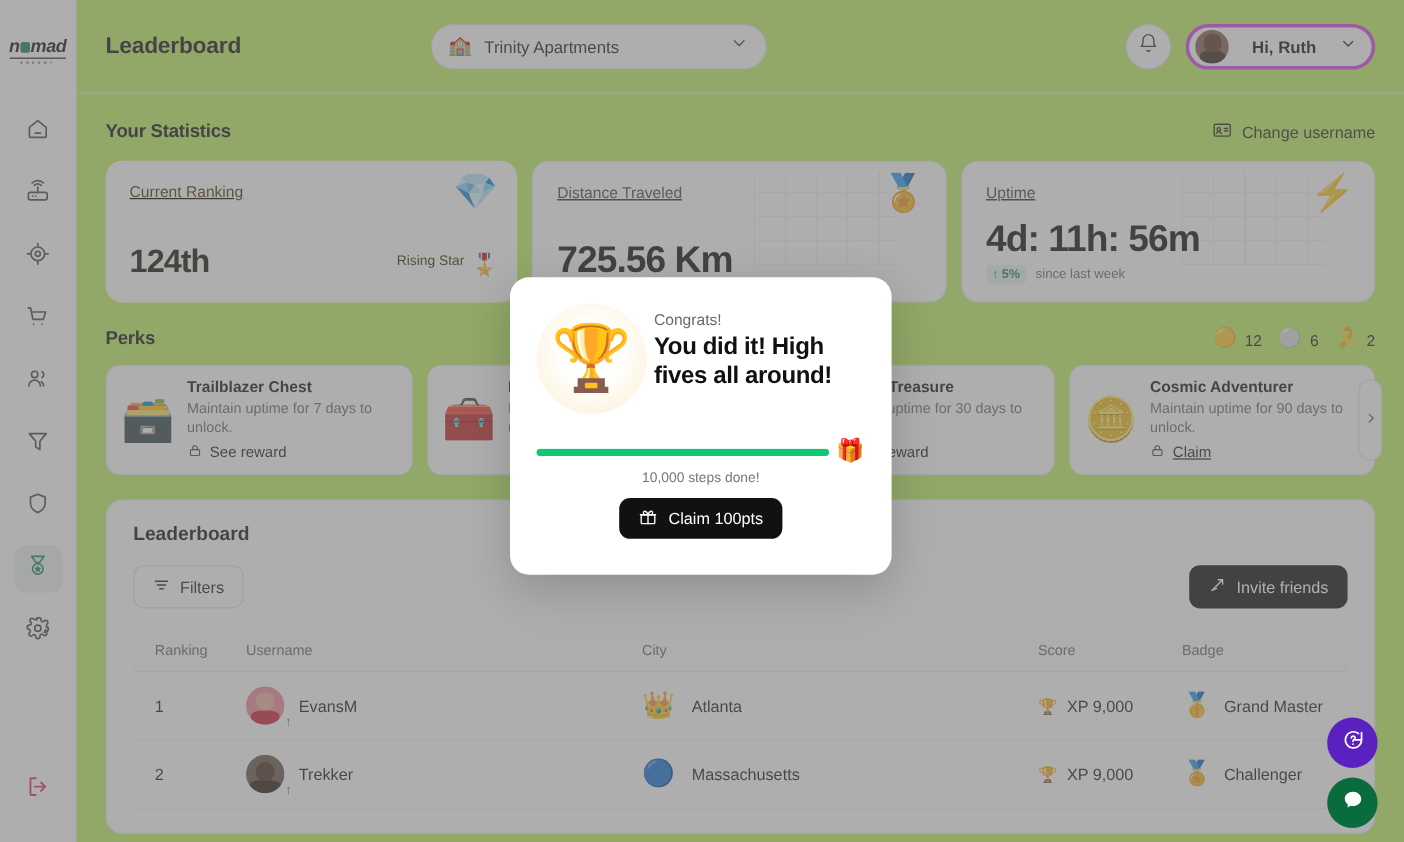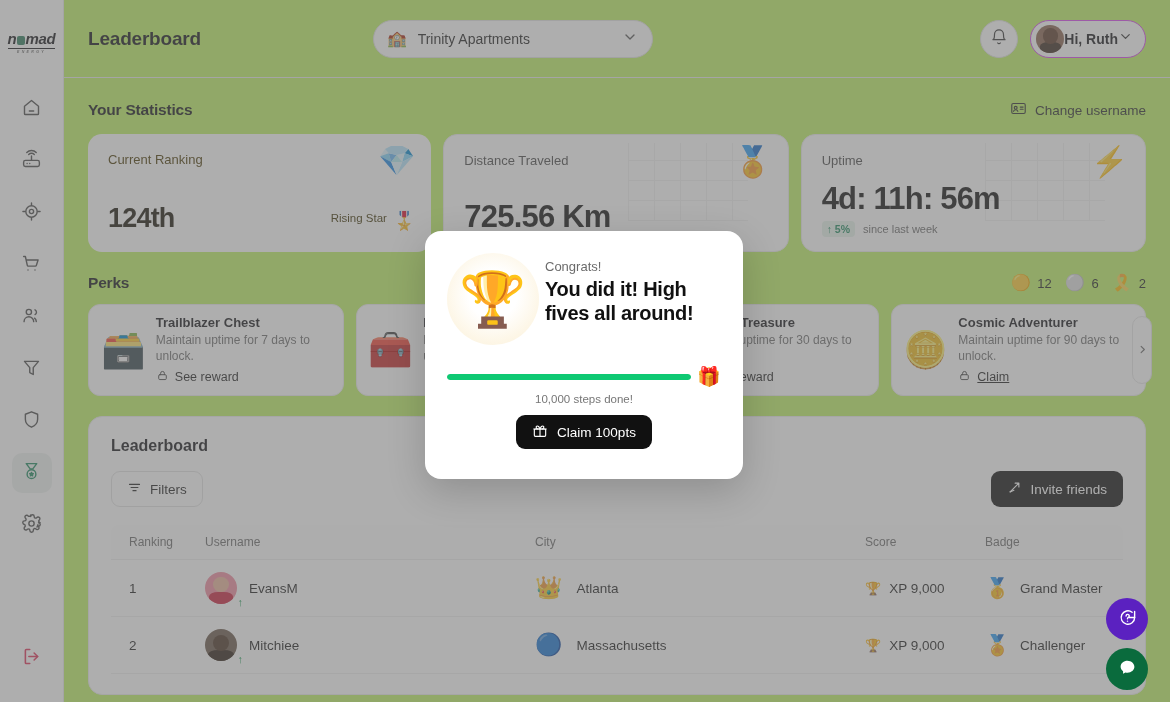--- a/index.html
+++ b/index.html
@@ -60,41 +60,41 @@
     background:#fff;
   }
   .org-name { font-size: 14px; color: #222; flex:1; }
   .topbar-right { display:flex; align-items:center; gap: 12px; margin-left:auto; }
   .bell-btn {
     width:38px;height:38px;border-radius:50%;border:1px solid #e4e4e4;
     display:flex;align-items:center;justify-content:center;cursor:pointer;background:#fff;
   }
   .bell-btn svg { width:18px; height:18px; color:#333; }
   .user-chip {
-    height:38px;border:1px solid #d946ef;border-radius:20px;display:flex;align-items:center;
-    gap:0;padding:0 12px 0 5px;cursor:pointer;background:#fff;
+    height:38px;border:3px solid #d946ef;border-radius:20px;display:flex;align-items:center;
+    gap:19px;padding:0 12px 0 5px;cursor:pointer;background:#fff;
   }
   .avatar-sm { width:28px;height:28px;border-radius:50%;overflow:hidden;flex:0 0 28px; }
   .user-name { font-size:14px;font-weight:600;color:#16161a; }
 
   .content { flex:1; overflow:hidden; padding: 22px 24px 0 24px; position:relative; }
 
   .section-head { display:flex; align-items:center; margin-bottom: 14px; }
   .section-title { font-size: 15.5px; font-weight: 700; color:#16161a; letter-spacing:-.2px; }
   .change-username {
     margin-left:auto; display:flex; align-items:center; gap:8px;
     font-size:13.5px; color:#2b2b2b; cursor:pointer;
   }
   .change-username svg { width:17px;height:17px;color:#2b2b2b; }
 
   
   .stats { display:flex; gap: 12px; }
   .stat-card {
     flex:1; height: 118px; border-radius: 14px; border:1px solid #ededed;
-    padding: 18px 20px; position:relative; overflow:hidden; background:#fff;
+    padding: 18px 20px; position:relative; overflow:hidden; background:#fff;text-decoration:underline;
   }
   .stat-card.gold {
     border: none;
     background: radial-gradient(circle at 25% 10%, #f5c93a 0%, #eeb92b 38%, #ddа 100%),
                 linear-gradient(120deg,#e3a81c 0%, #f0c233 45%, #edbb2b 100%);
     background-blend-mode: soft-light, normal;
   }
   .stat-label { font-size: 13px; color:#4a4a4a; }
   .stat-card.gold .stat-label { color:#4a3a05; }
   .stat-value { font-size: 31px; font-weight: 700; color:#111; letter-spacing:-.8px;
@@ -590,21 +590,21 @@
             <tr>
               <td>2</td>
               <td>
                 <div class="cell-user">
                   <div class="ava-wrap">
                     <div class="ava">
                         <div class="face f2"></div>
                       </div>
                     <span class="trend-up">↑</span>
                   </div>
-                  <span>Mitchiee</span>
+                  <span>Trekker</span>
                 </div>
               </td>
               <td>
                 <div class="cell-city">
                   <span class="city-emoji">🔵</span>
                   <span>Massachusetts</span>
                 </div>
               </td>
               <td>
                 <div class="cell-score">

